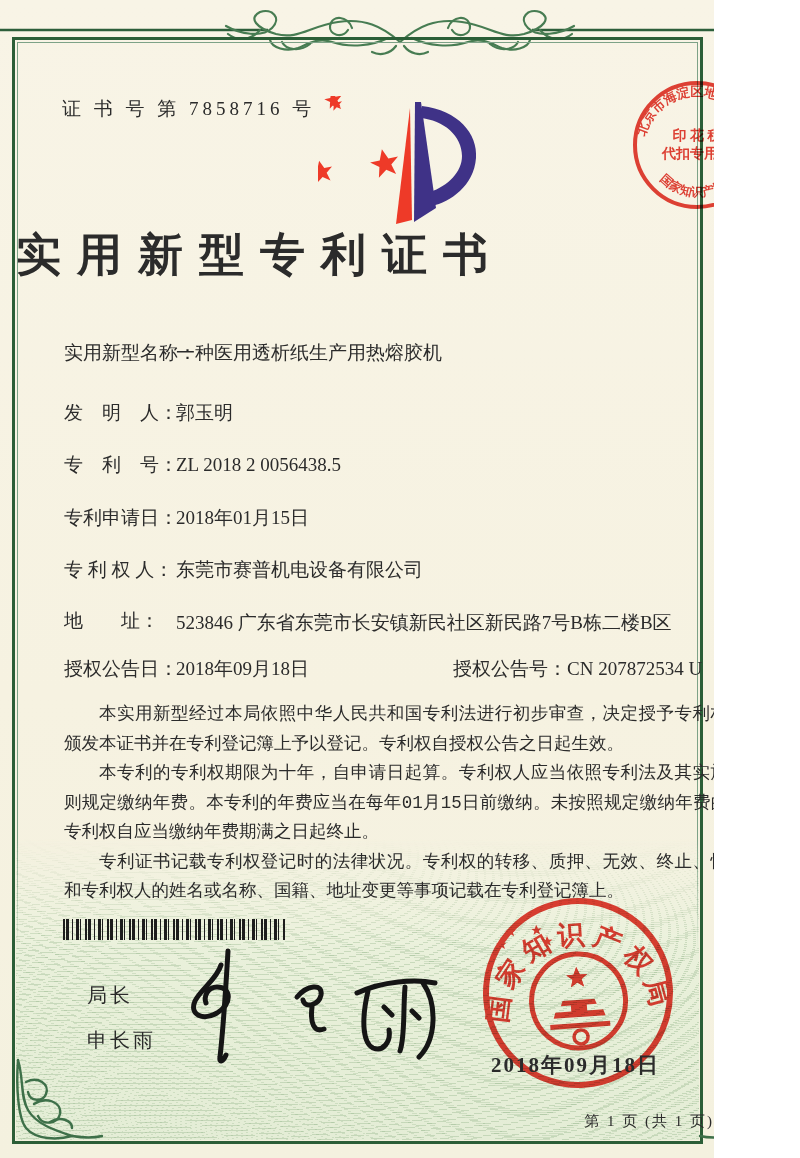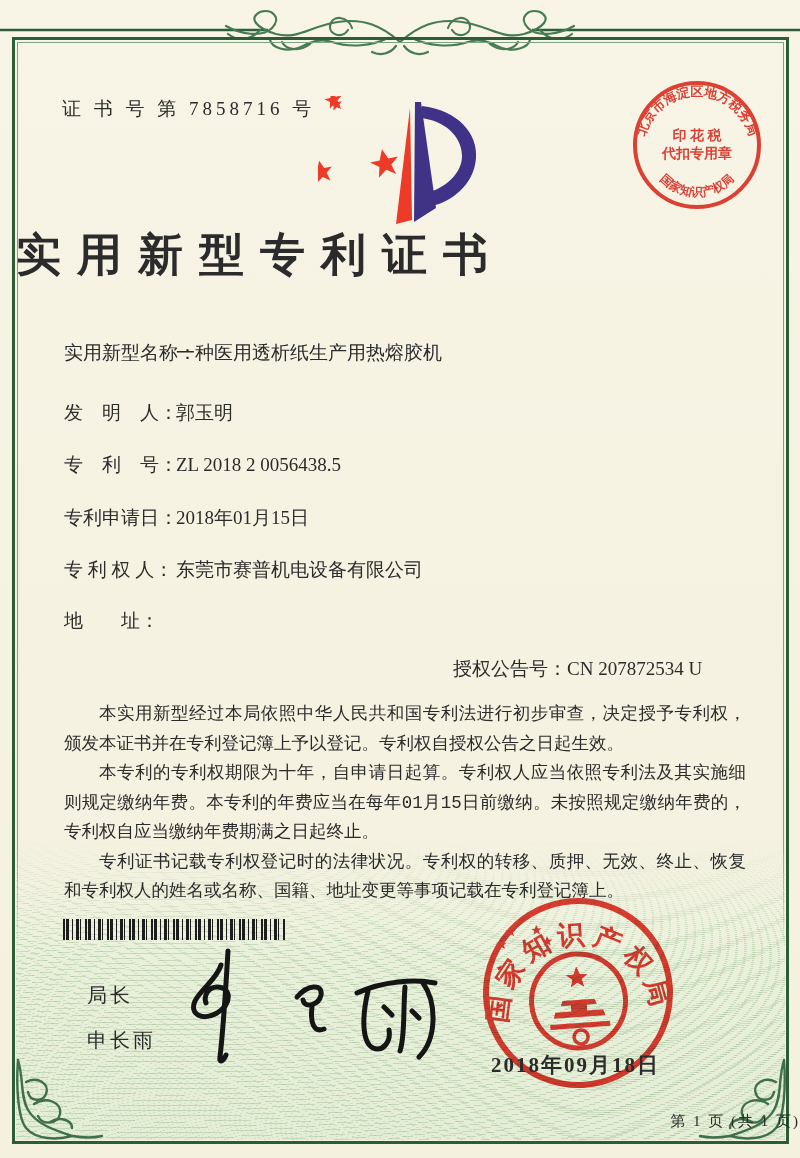--- a/index.html
+++ b/index.html
@@ -1,17 +1,17 @@
 <!DOCTYPE html>
 <html><head>
 <meta charset="utf-8">
 <style>
   html,body{margin:0;padding:0;}
   .page{
-    position:relative; width:800px; height:1158px; overflow:hidden;
+    position:relative; width:714px; height:1158px; overflow:hidden;
     background:linear-gradient(180deg,#f8f4e6 0%,#f6f2e1 60%,#f4f1df 100%);
     font-family:"Liberation Serif","DejaVu Serif",serif;
     color:#2b2b2b;
   }
   .abs{position:absolute;}
   
   .frame{position:absolute; left:12px; top:37px; right:11px; bottom:14px;
     border:3px solid #2b5e37; pointer-events:none;}
   .frame::after{content:""; position:absolute; inset:2px; border:1px solid #7da287;}
   
@@ -140,21 +140,25 @@
   </div>
   <div class="row" style="top:505px">
     <span class="lab">专利申请日：</span><span class="val">2018年01月15日</span>
   </div>
   <div class="row" style="top:557px">
     <span class="lab">专 利 权 人：</span><span class="val">东莞市赛普机电设备有限公司</span>
   </div>
   <div class="row" style="top:608px">
     <span class="lab">地　　址：</span>
   </div>
-
+  <div class="addr-val">523846 广东省东莞市长安镇新民社区新民路7号B栋二楼B区</div>
+
+  <div class="row" style="top:656px">
+    <span class="lab">授权公告日：</span><span class="val">2018年09月18日</span>
+  </div>
   <div class="grant-no">
     <span>授权公告号：</span><span>CN 207872534 U</span>
   </div>
 
   <div class="body-text">
     <p>本实用新型经过本局依照中华人民共和国专利法进行初步审查，决定授予专利权，颁发本证书并在专利登记簿上予以登记。专利权自授权公告之日起生效。</p>
     <p>本专利的专利权期限为十年，自申请日起算。专利权人应当依照专利法及其实施细则规定缴纳年费。本专利的年费应当在每年01月15日前缴纳。未按照规定缴纳年费的，专利权自应当缴纳年费期满之日起终止。</p>
     <p>专利证书记载专利权登记时的法律状况。专利权的转移、质押、无效、终止、恢复和专利权人的姓名或名称、国籍、地址变更等事项记载在专利登记簿上。</p>
   </div>
 

